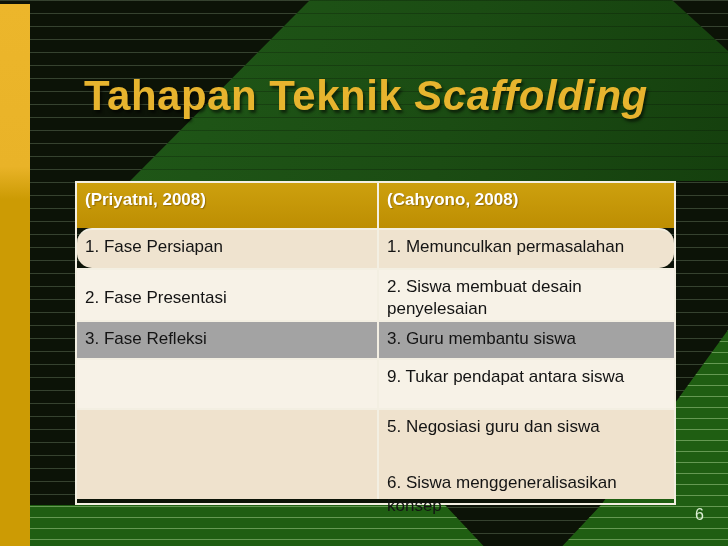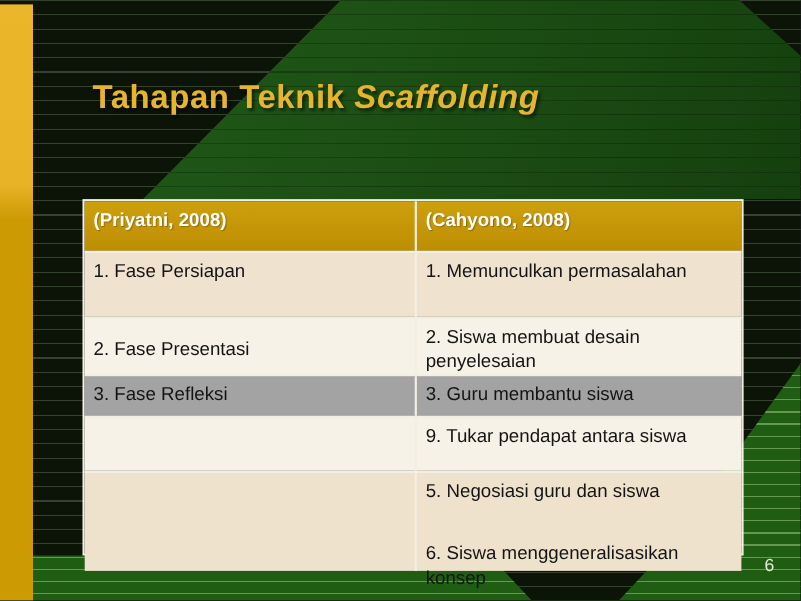--- a/index.html
+++ b/index.html
@@ -38,21 +38,21 @@
   }
   .accent-bar {
     position: absolute; left: 0; top: 4px; bottom: 0; width: 30px;
     background: linear-gradient(to bottom,
       #ecb62b 0%, #e9b328 30%, #cc9b04 36%, #cc9b04 100%);
   }
 
   
   .title {
     position: absolute; left: 84px; top: 72px; margin: 0;
-    font-size: 30px; font-weight: bold; letter-spacing: 0.5px;
+    font-size: 42px; font-weight: bold; letter-spacing: 0.5px;
     color: #e7b42e;
     text-shadow: 2px 3px 3px rgba(0,0,0,0.55);
     white-space: nowrap;
   }
   .title .it { font-style: italic; }
 
   
   .cmp-table {
     position: absolute; left: 75px; top: 181px;
     width: 601px; height: 324px;
@@ -67,21 +67,21 @@
     font-size: 17px; line-height: 1.32; color: #141414;
   }
   .tcell.cl { width: 300px; flex: none; }
   .tcell.cr { flex: 1; border-left: 2px solid #f3efe2; }
 
   .thead { height: 45px; background: linear-gradient(#cda00e, #bd8e02); }
   .thead .tcell {
     font-weight: bold; color: #ffffff; 
     text-shadow: 1px 1px 1px rgba(90,60,0,0.45);
   }
-  .r1 { height: 60px; background: #efe3cf; }
+  .r1 { height: 40px; background: #efe3cf; border-radius: 15px; }
   .r2 { height: 52px; background: #f7f2e7; align-items: center; }
   .r3 { height: 38px; background: #a3a3a3; }
   .r4 { height: 50px; background: #f7f2e7; }
   .r5 { height: 91px; background: #efe2cd; }
   .para { margin: 0; }
   .para + .para { margin-top: 34px; }
 
   
   .page-num {
     position: absolute; right: 24px; top: 506px;

